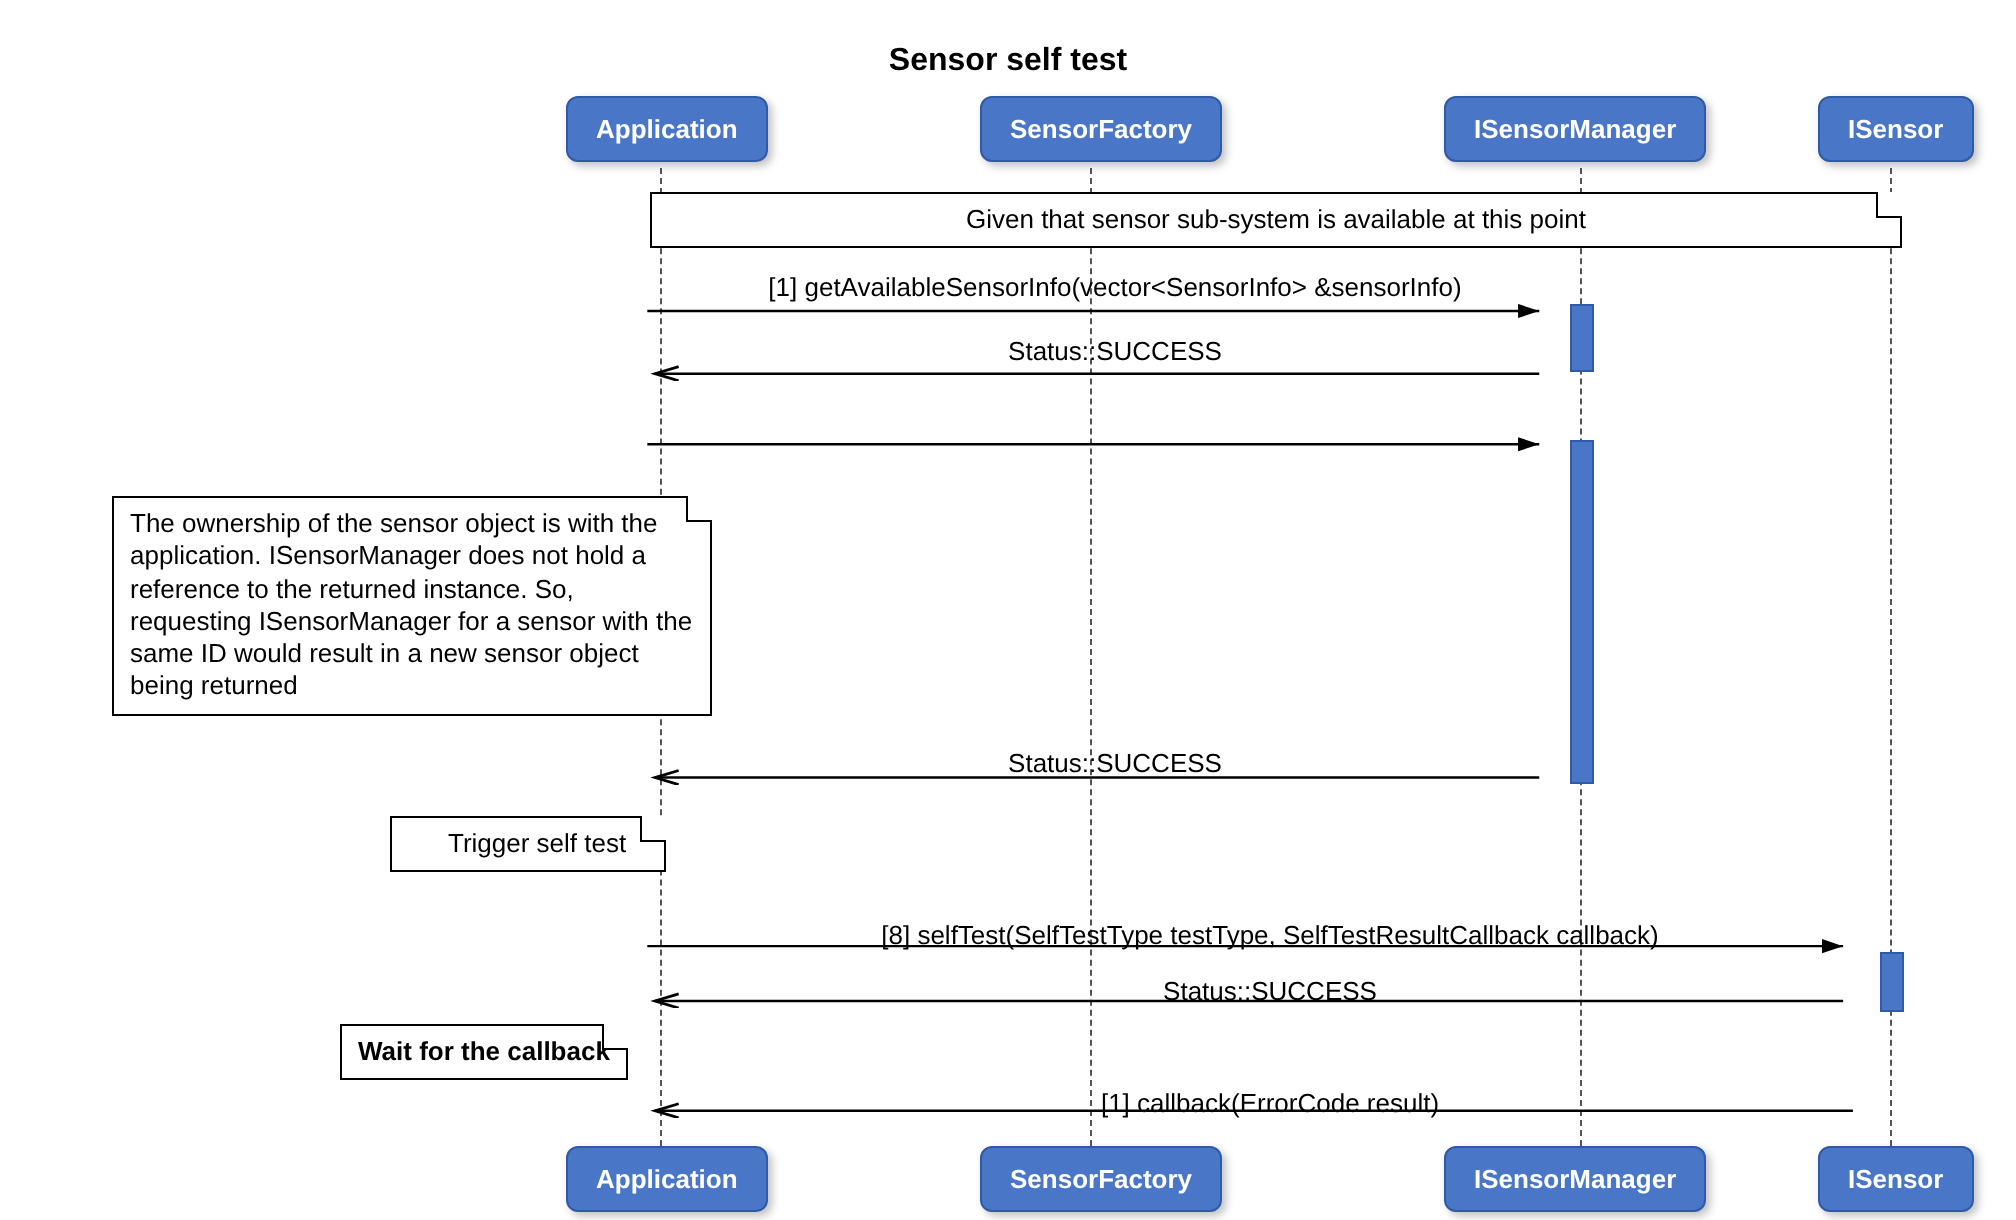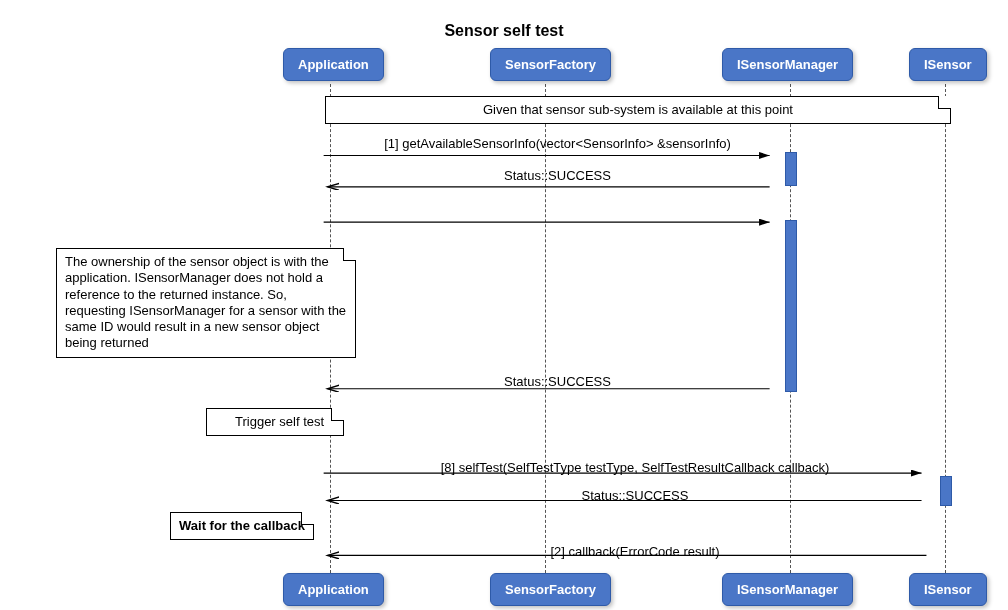--- a/index.html
+++ b/index.html
@@ -112,36 +112,36 @@
   <div class="activation" style="left:775px; top:104px; height:32px;"></div>
   <div class="activation" style="left:775px; top:172px; height:170px;"></div>
 
   <div class="activation" style="left:930px; top:428px; height:28px;"></div>
 
   <div class="note" style="left:10px; top:200px; width:282px;margin-left:36px;">
     <span>The ownership of the sensor object is with the application. ISensorManager does not hold a reference to the returned instance. So, requesting ISensorManager for a sensor with the same ID would result in a new sensor object being returned</span>
     <div class="fold"></div>
   </div>
 
-  <div class="note" style="left:196px; top:360px; width:100px;padding-left:28px;">
+  <div class="note" style="left:185px; top:360px; width:100px;padding-left:28px;">
     <span>Trigger self test</span>
     <div class="fold"></div>
   </div>
 
   <div class="note" style="left:160px; top:464px; width:126px;font-weight:bold;">
     <span>Wait for the callback</span>
     <div class="fold"></div>
   </div>
 
   <div class="msg-label" style="left:320px; top:88px; width:455px;">[1] getAvailableSensorInfo(vector&lt;SensorInfo&gt; &amp;sensorInfo)</div>
   <div class="msg-label" style="left:320px; top:120px; width:455px;">Status::SUCCESS</div>
   <div class="msg-label" style="left:320px; top:326px; width:455px;">Status::SUCCESS</div>
   <div class="msg-label" style="left:320px; top:412px; width:610px;">[8] selfTest(SelfTestType testType, SelfTestResultCallback callback)</div>
   <div class="msg-label" style="left:320px; top:440px; width:610px;">Status::SUCCESS</div>
-  <div class="msg-label" style="left:320px; top:496px; width:610px;">[2] callback(ErrorCode result)</div>
+  <div class="msg-label" style="left:320px; top:496px; width:610px;">[1] callback(ErrorCode result)</div>
 
   <svg class="arrows" viewBox="0 0 1008 560">
     <defs>
       <marker id="arrow-solid" markerWidth="10" markerHeight="10" refX="9" refY="3" orient="auto">
         <path d="M0,0 L9,3 L0,6 Z" fill="#000"></path>
       </marker>
       <marker id="arrow-open" markerWidth="12" markerHeight="10" refX="10" refY="3" orient="auto">
         <path d="M0,0 L10,3 L0,6" fill="none" stroke="#000" stroke-width="1.2"></path>
       </marker>
     </defs>

